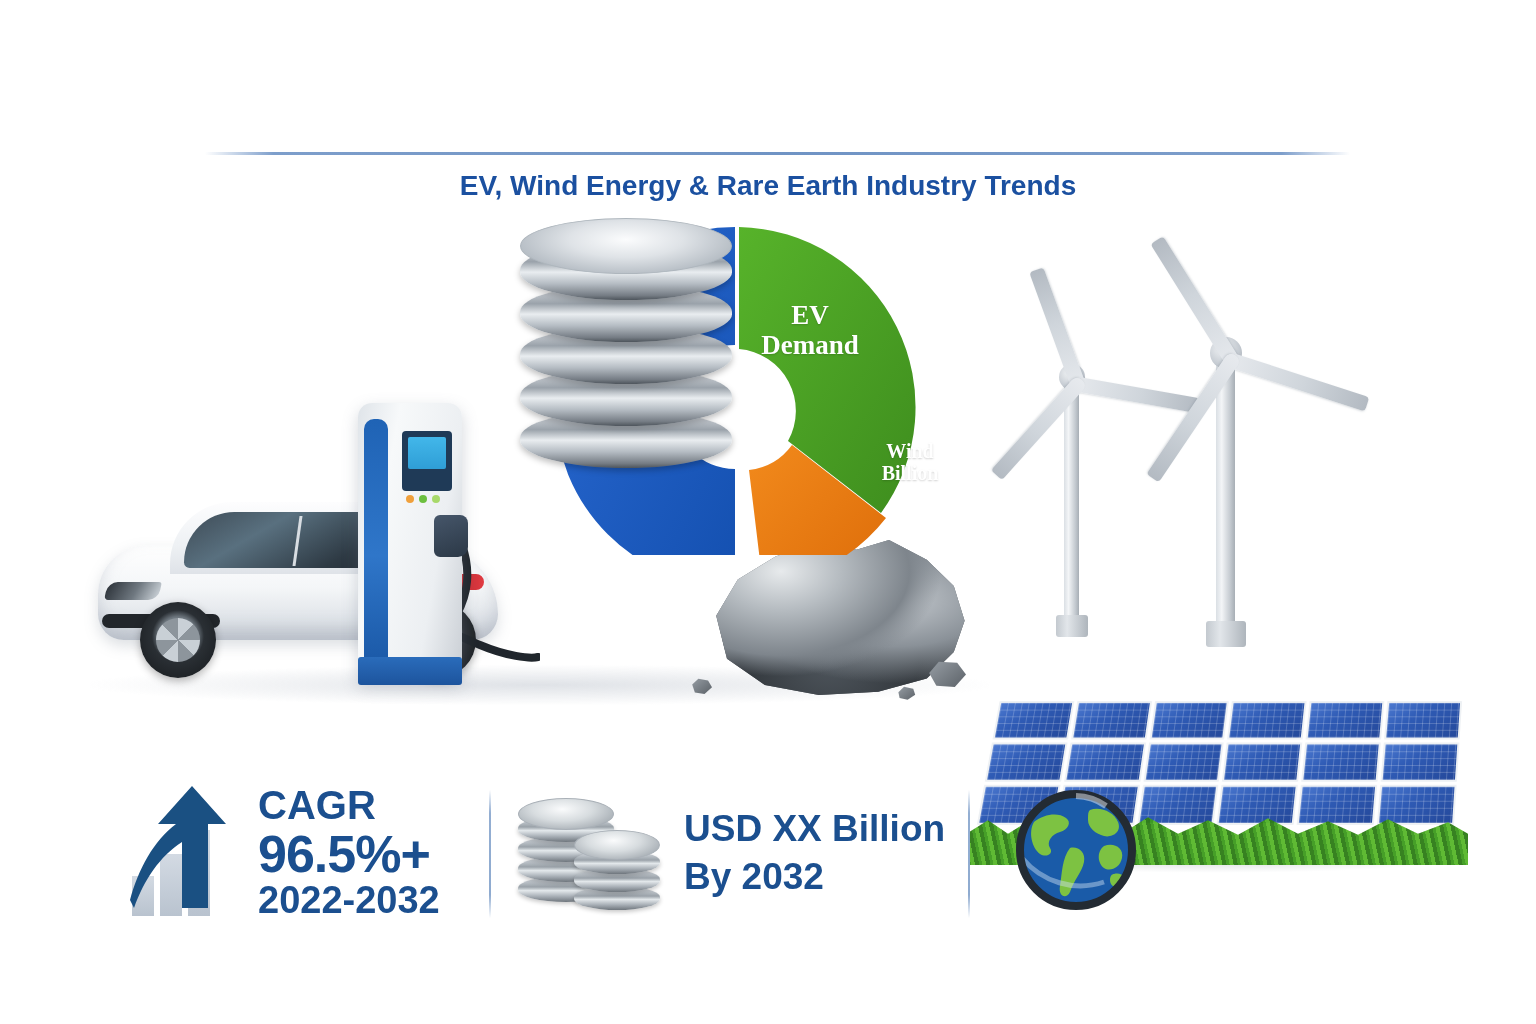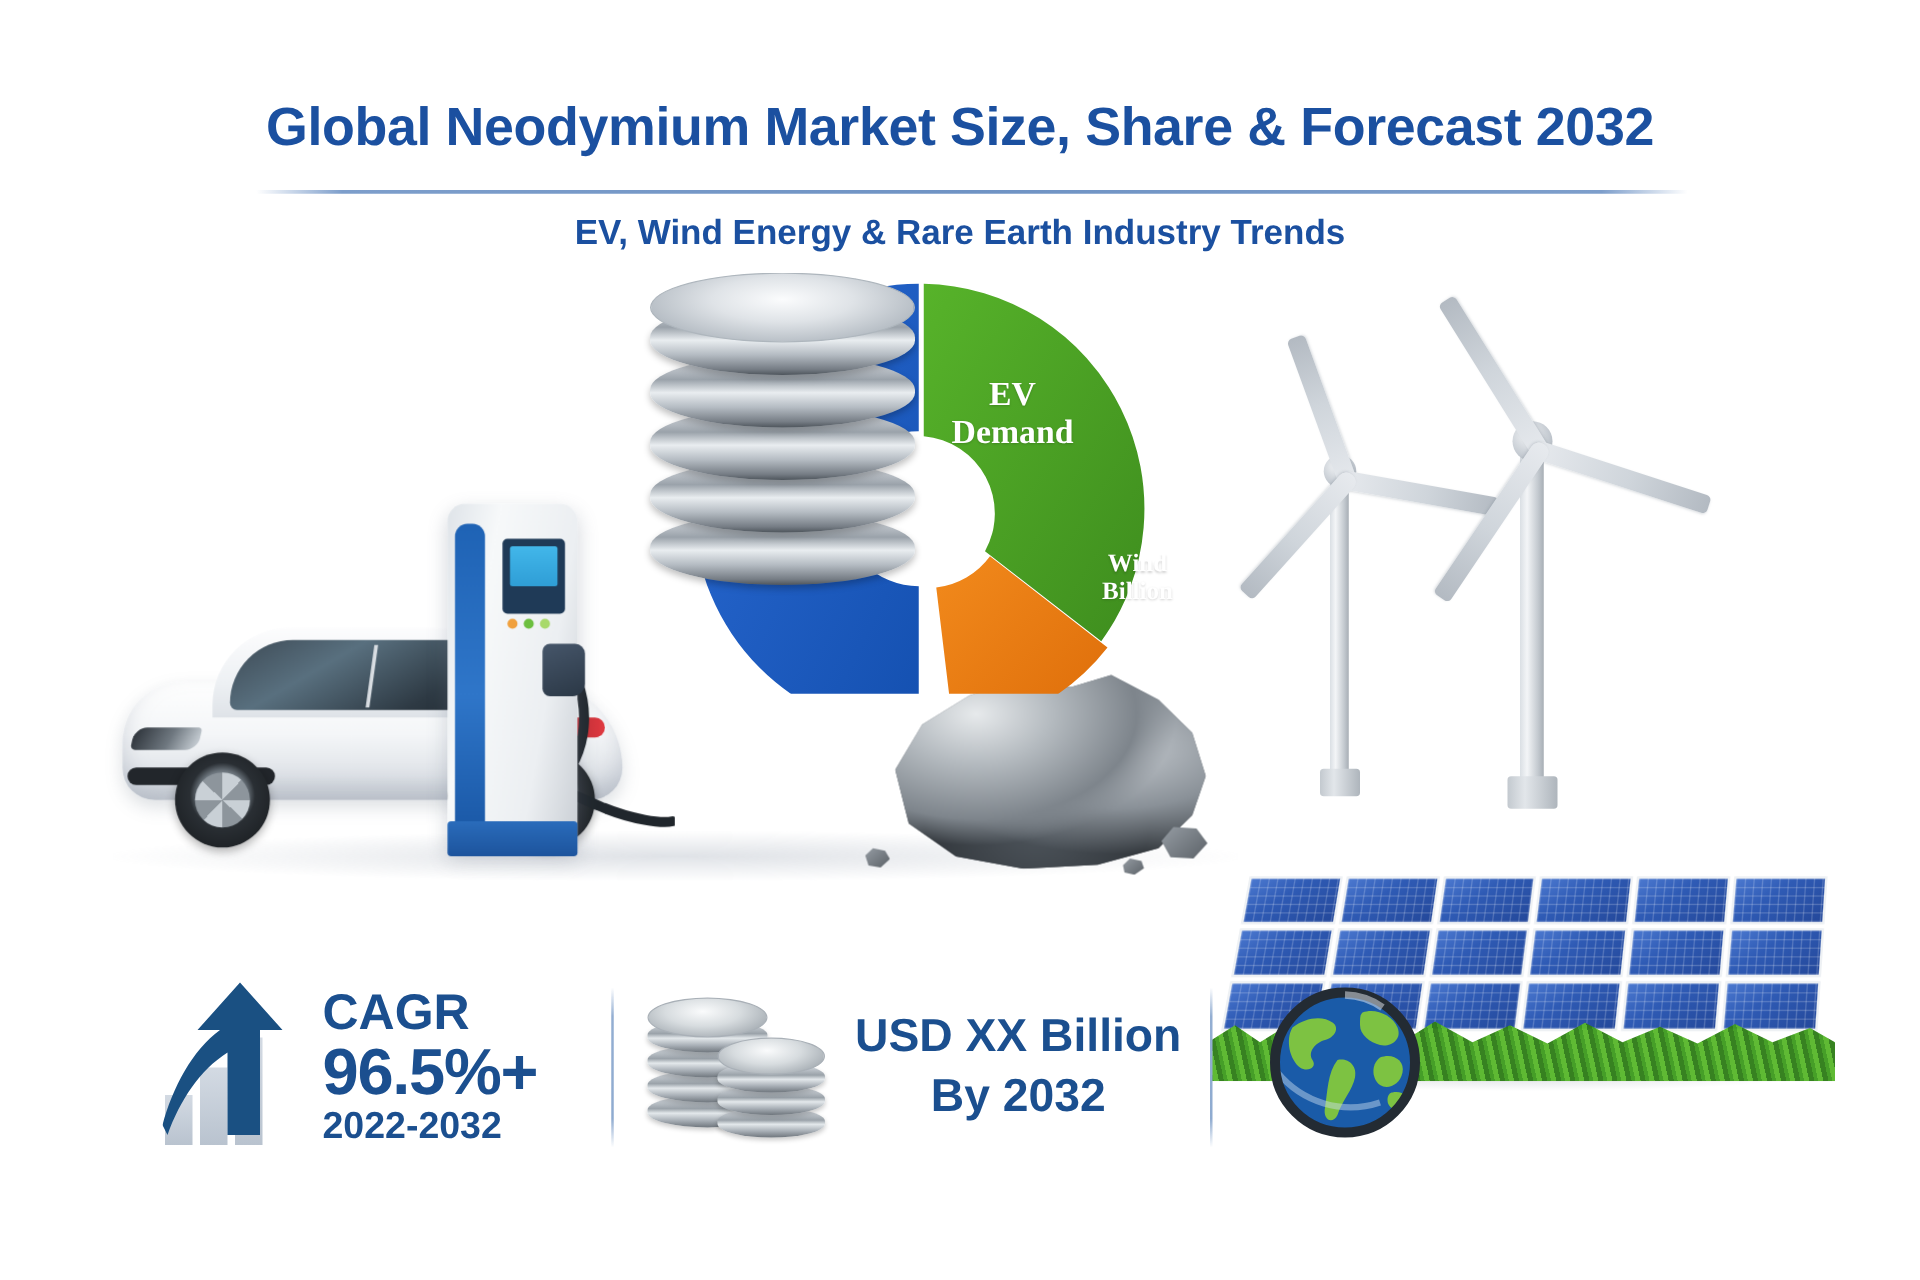--- a/index.html
+++ b/index.html
@@ -166,24 +166,24 @@
       linear-gradient(180deg,#4faa28,#2c7517);
     clip-path:polygon(0% 38%,4% 14%,8% 40%,13% 10%,18% 42%,24% 12%,30% 44%,36% 8%,42% 40%,48% 14%,54% 42%,60% 10%,66% 40%,72% 16%,78% 42%,84% 12%,90% 40%,96% 18%,100% 40%,100% 100%,0% 100%);
     opacity:.96;
   }
   .grass-shadow{position:absolute;left:980px;top:626px;width:470px;height:22px;
     background:radial-gradient(ellipse at 50% 40%, rgba(120,132,145,.28) 0%, rgba(120,132,145,0) 70%);}
 
   
   .stats{position:absolute;left:0;top:768px;width:1536px;height:170px;}
   .stat{position:absolute;top:0;height:170px;display:flex;align-items:center;}
-  .stat-1{left:130px;} .stat-2{left:512px;text-align:center;} .stat-3{left:1012px;}
+  .stat-1{left:130px;} .stat-2{left:512px;} .stat-3{left:1012px;}
   .stat-text{margin-left:18px;color:#1B4F8F;}
   .st-line{font-weight:bold;line-height:1.04;white-space:nowrap;}
-  .st-cagr{font-size:40px;} .st-val{font-size:52px;letter-spacing:-1px;} .st-years{font-size:30px;}
+  .st-cagr{font-size:40px;} .st-val{font-size:52px;letter-spacing:-1px;} .st-years{font-size:38px;}
   .st-big{font-size:37px;} .st-big2{font-size:37px;}
   .st-r1{font-size:31px;} .st-r2{font-size:31px;} .st-r3{font-size:31px;}
 
   .vdiv{position:absolute;top:22px;width:2px;height:128px;
         background:linear-gradient(180deg,rgba(125,158,203,0),#93aed2 18%,#8fabd0 82%,rgba(125,158,203,0));}
   .vdiv-1{left:489px;} .vdiv-2{left:968px;}
 
   
   .cagr-icon{position:absolute;left:0;top:16px;width:122px;height:132px;}
   .bar{position:absolute;bottom:0;background:linear-gradient(180deg,#d3dae3,#b9c3cf);}
@@ -201,21 +201,20 @@
     border:1px solid #a9b0b7;box-sizing:border-box;}
 
   
   .globe-icon{position:absolute;left:0;top:18px;width:128px;height:128px;}
 </style>
 </head>
 <body>
 
 <div class="stage">
 
-  <div class="title">Global Neodymium Market Size, Share &amp; Forecast 2032</div>
   <div class="title-rule"></div>
   <div class="subtitle">EV, Wind Energy &amp; Rare Earth Industry Trends</div>
 
   <div class="scene">
 
     <div class="energy">
 
       <div>
         <div class="tower" style="left:104px;top:142px;width:15px;height:255px;"></div>
         <div class="tower-base" style="left:96px;top:390px;width:32px;height:22px;"></div>

